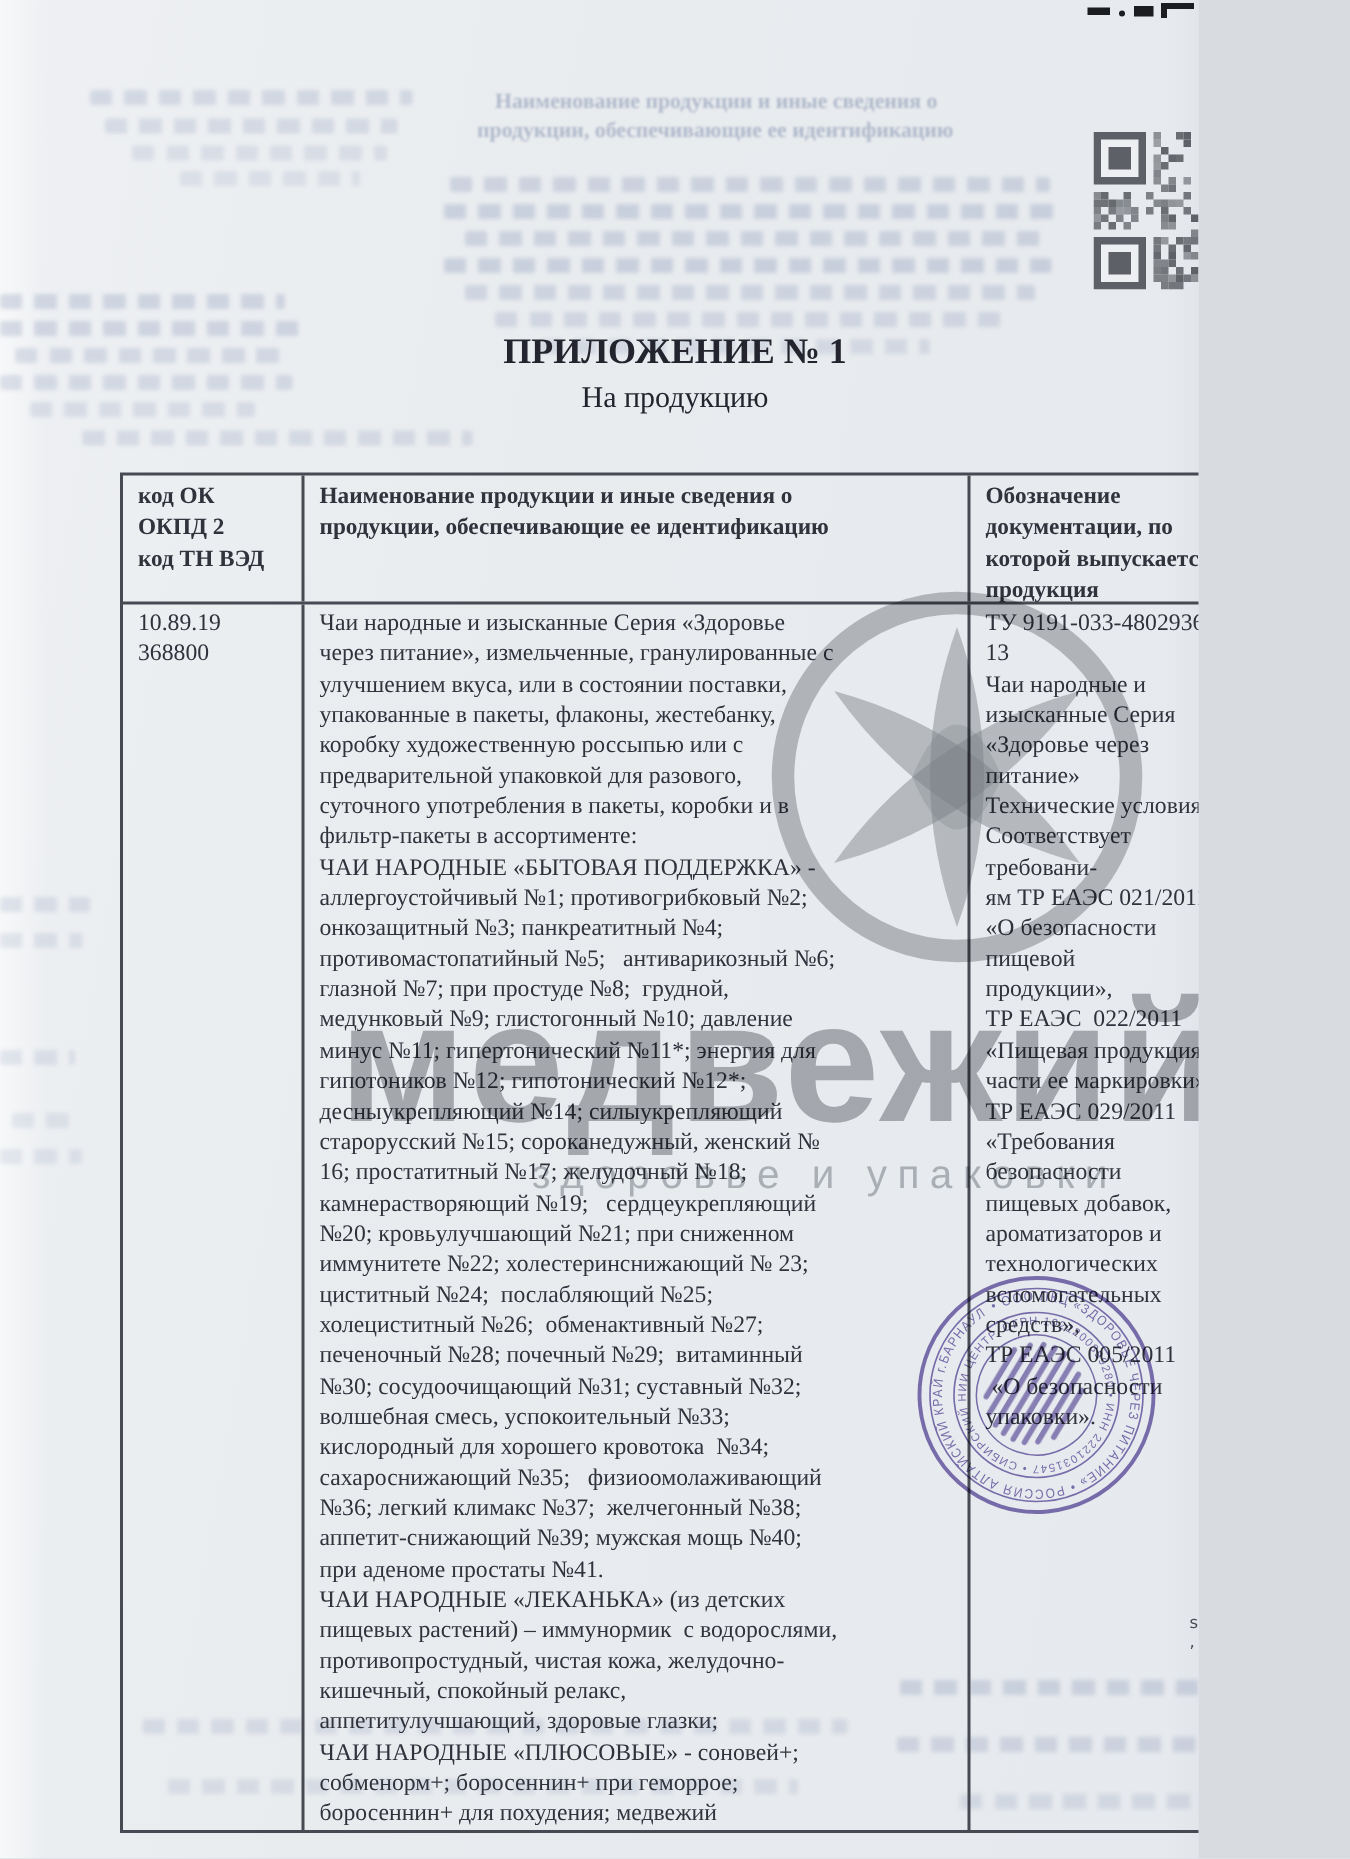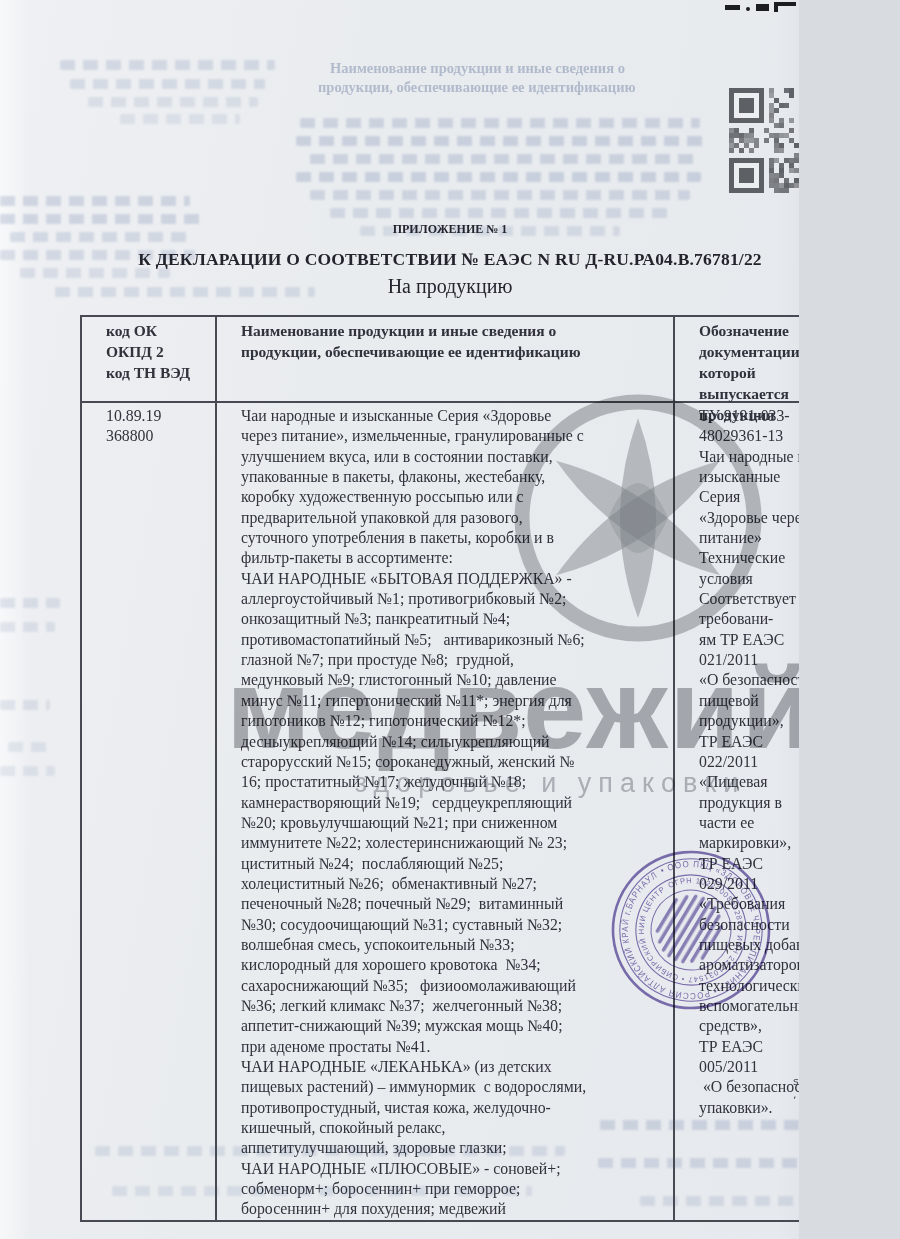--- a/index.html
+++ b/index.html
@@ -13,34 +13,34 @@
   .crease{position:absolute;left:865px;top:1040px;width:1px;height:199px;background:rgba(100,104,114,.45);}
 
   
   .bs{position:absolute;height:10px;border-radius:2px;filter:blur(1.3px);
       background:repeating-linear-gradient(90deg,rgba(122,140,176,.38) 0 15px,rgba(122,140,176,0) 15px 23px);}
   .bleed-text{position:absolute;color:rgba(122,138,170,.5);filter:blur(.7px);
       font-size:14.5px;font-weight:bold;white-space:nowrap;}
 
   
   .title-wrap{position:absolute;left:40px;top:222px;width:820px;text-align:center;color:#23242d;}
-  .t1{font-size:12px;font-weight:bold;}
+  .t1{font-size:24px;font-weight:bold;}
   .t2{font-size:17.5px;font-weight:bold;margin-top:12px;letter-spacing:.2px;}
   .t3{font-size:20px;margin-top:5px;}
 
   
   .doc-table{position:absolute;left:80px;top:315px;width:748px;height:903px;
       border:2px solid #474a52;display:flex;flex-direction:column;color:#30323c;}
   .tr{display:flex;}
   .tr.head{height:84px;border-bottom:2px solid #474a52;}
   .tr.body{flex:1;}
   .c1{width:103px;border-right:2px solid #474a52;}
   .c2{width:426px;border-right:2px solid #474a52;}
   .c3{flex:1;}
-  .cell{padding:3px 6px 2px 24px;box-sizing:content-box;}
+  .cell{padding:3px 6px 2px 10px;box-sizing:content-box;}
   .hcell{font-weight:bold;font-size:15.5px;line-height:21px;white-space:pre-wrap;}
   .bcell{font-size:15.8px;line-height:20.35px;white-space:pre-wrap;}
 
   
   .watermark{position:absolute;inset:0;pointer-events:none;mix-blend-mode:multiply;}
   .wm-word{position:absolute;left:160px;top:652px;width:720px;text-align:center;
       font-family:"Liberation Sans",sans-serif;font-weight:700;font-size:114px;line-height:114px;
       letter-spacing:2px;color:rgba(118,121,126,.55);}
   .wm-tag{position:absolute;left:300px;top:768px;width:500px;text-align:center;
       font-family:"Liberation Sans",sans-serif;font-size:27px;letter-spacing:7px;
@@ -241,21 +241,20 @@
         <rect x="95" y="95" width="5" height="5" fill="#45484e" opacity="0.88"></rect>
         <rect x="45" y="100" width="5" height="5" fill="#45484e" opacity="0.79"></rect>
         <rect x="50" y="100" width="5" height="5" fill="#45484e" opacity="0.84"></rect>
         <rect x="55" y="100" width="5" height="5" fill="#45484e" opacity="0.84"></rect>
         <rect x="70" y="100" width="5" height="5" fill="#45484e" opacity="0.77"></rect>
         <rect x="80" y="100" width="5" height="5" fill="#45484e" opacity="0.77"></rect>
       </svg></div>
 
   <div class="title-wrap">
     <div class="t1">ПРИЛОЖЕНИЕ № 1</div>
-    <div class="t2">К ДЕКЛАРАЦИИ О СООТВЕТСТВИИ № ЕАЭС N RU Д-RU.РА04.В.76781/22</div>
     <div class="t3">На продукцию</div>
   </div>
 
   <div class="doc-table">
     <div class="tr head">
       <div class="c1 cell hcell">код ОК
 ОКПД 2
 код ТН ВЭД</div>
       <div class="c2 cell hcell">Наименование продукции и иные сведения о
 продукции, обеспечивающие ее идентификацию</div>

